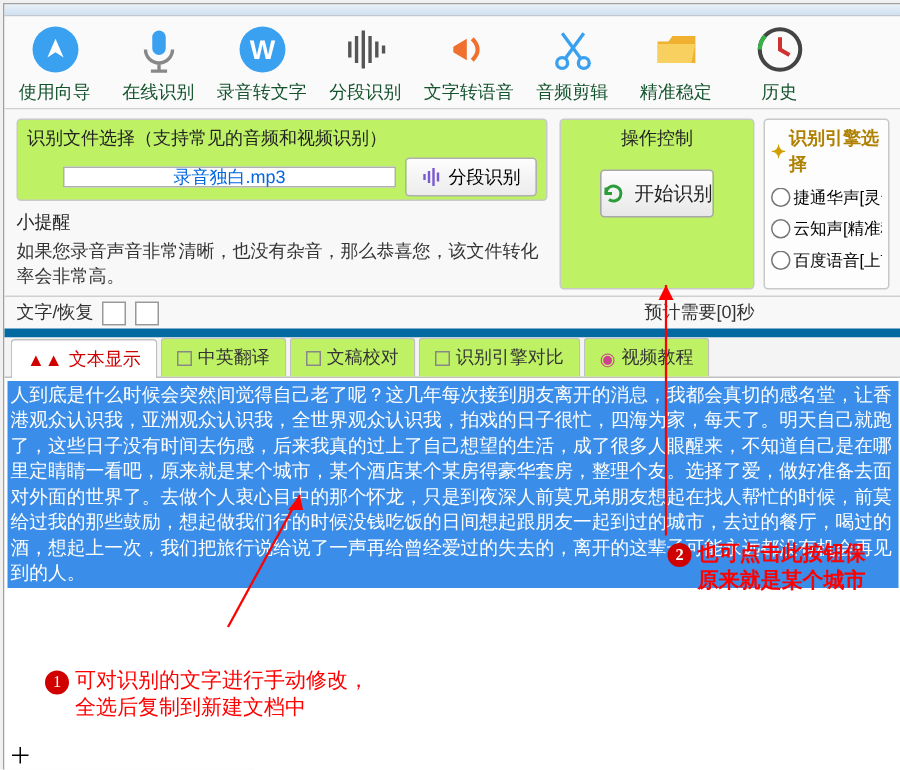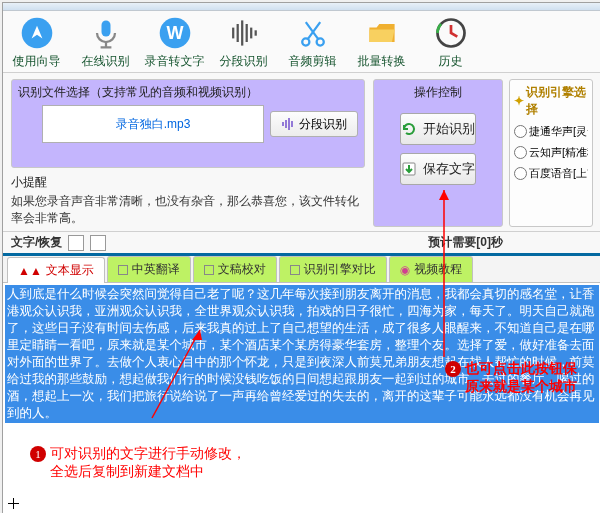--- a/index.html
+++ b/index.html
@@ -4,39 +4,39 @@
 <style>
 * { margin: 0; padding: 0; box-sizing: border-box; }
 body { font-family: "Microsoft YaHei", SimSun, Arial, sans-serif; font-size: 12px; background: #f0f0f0; width: 600px; height: 513px; overflow: hidden; position: relative; }
 .window { background: #fff; border: 1px solid #a0a0a0; position: absolute; top: 2px; left: 2px; right: -2px; bottom: -2px; display: flex; flex-direction: column; }
 .titlebar { height: 8px; background: linear-gradient(#e8f0f8, #d0e0f0); border-bottom: 1px solid #c0c8d0; }
 .toolbar { display: flex; padding: 4px 6px 2px; gap: 14px; border-bottom: 1px solid #d0d0d0; background: #fafafa; }
 .tool-item { display: flex; flex-direction: column; align-items: center; gap: 2px; cursor: pointer; width: 55px; }
 .tool-icon { width: 36px; height: 36px; display: flex; align-items: center; justify-content: center; }
 .tool-label { font-size: 12px; color: #14532d; white-space: nowrap; }
 .mid { display: flex; padding: 6px 8px 4px; gap: 8px; border-bottom: 1px solid #d0d0d0; background: #f8f8f8; }
-.panel { border: 1px solid #c8c8c8; border-radius: 3px; padding: 4px 6px 24px; background: #c4b5fd; }
+.panel { border: 1px solid #c8c8c8; border-radius: 3px; padding: 4px 6px 2px; background: #bef264; }
 .panel-title { font-size: 12px; color: #222; margin-bottom: 4px; }
 .left-col { flex: 1; display: flex; flex-direction: column; gap: 6px; }
 .file-row { display: flex; gap: 6px; align-items: center; }
-.file-box { flex: 1; border: 1px solid #b0b0b0; border-radius: 0; height: 38px; display: flex; align-items: center; justify-content: center; color: #0066e0; font-size: 12px; background: #fff; margin-left: 24px; }
+.file-box { flex: 1; border: 1px solid #b0b0b0; border-radius: 0; height: 14px; display: flex; align-items: center; justify-content: center; color: #0066e0; font-size: 12px; background: #fff; margin-left: 24px; }
 .seg-btn { width: 88px; height: 26px; border: 1px solid #b0b0b0; border-radius: 3px; background: linear-gradient(#fdfdfd,#ececec); display: flex; align-items: center; justify-content: center; gap: 4px; cursor: pointer; font-size: 12px; }
 .mode-row { display: flex; align-items: center; gap: 10px; font-size: 12px; color: #333; flex-wrap: wrap; }
 .mode-row input[type=checkbox] { accent-color: #2a7de1; }
 .num-input { width: 36px; height: 20px; border: 1px solid #999; text-align: center; font-size: 12px; color: #0050d0; }
 .tip { font-size: 12px; color: #333; }
 .tip-title { color: #222; margin-bottom: 2px; }
 .right-col { width: 220px; display: flex; gap: 6px; }
 .ctrl-col { flex: 1; display: flex; flex-direction: column; gap: 6px; }
 .big-btn { height: 32px; border: 1px solid #a8a8a8; border-radius: 3px; background: linear-gradient(#fdfdfd,#e8e8e8); display: flex; align-items: center; justify-content: center; gap: 6px; cursor: pointer; font-size: 13px; color: #222; }
 .big-btn svg { width: 16px; height: 16px; }
 .engine-panel { width: 84px; border: 1px solid #c8c8c8; border-radius: 3px; padding: 4px 4px; background: #fdfdfd; font-size: 11px; }
 .engine-title { color: #b08000; font-weight: bold; font-size: 12px; display: flex; align-items: center; gap: 2px; margin-bottom: 4px; }
 .engine-opt { display: flex; align-items: center; gap: 2px; margin: 6px 0; white-space: nowrap; overflow: hidden; }
-.status-row { display: flex; padding: 2px 8px; font-size: 12px; color: #333; border-bottom: 3px solid #0369a1; background: #f8f8f8; font-weight: bold; }
+.status-row { display: flex; padding: 2px 8px; font-size: 12px; color: #333; border-bottom: 6px solid #0369a1; background: #f8f8f8; }
 .status-left { flex: 1; display: flex; align-items: center; gap: 6px; }
 .status-left .sq { width: 16px; height: 16px; border: 1px solid #999; background: #fff; }
 .tabs { display: flex; border-bottom: 1px solid #c0c0c0; background: #f4f4f4; padding-left: 4px; align-items: flex-end; }
 .tab { padding: 4px 10px; border: 1px solid #c0c0c0; border-bottom: none; margin-right: 2px; background: #bef264; font-size: 12px; color: #333; cursor: pointer; display: flex; align-items: center; gap: 4px; border-radius: 3px 3px 0 0; }
 .tab.active { background: #fff; color: #d00000; position: relative; top: 1px; }
 .tab .sq { width: 10px; height: 10px; border: 1px solid #888; }
 .content { flex: 1; padding: 2px; background: #fff; position: relative; overflow: hidden; }
 .selected-text { background: #3a8de8; color: #fff; font-size: 12.5px; line-height: 17px; padding: 1px 2px; word-break: break-all; }
 .annot { position: absolute; font-size: 14px; font-family: SimSun, serif; color: #ff0000; pointer-events: none; }
 .annot .num { display: inline-flex; width: 16px; height: 16px; border-radius: 50%; background: #d00000; color: #fff; align-items: center; justify-content: center; font-size: 11px; margin-right: 4px; }
@@ -91,35 +91,44 @@
               <line x1="28" y1="14" x2="28" y2="26"></line>
               <line x1="33" y1="17" x2="33" y2="23"></line>
             </g>
           </svg>
         </div>
       <span class="tool-label">分段识别</span>
     </div>
     <div class="tool-item">
       <div class="tool-icon">
           <svg viewBox="0 0 40 40">
+            <path d="M8 18 L18 12 L18 28 L8 22 Z" fill="#f07030"></path>
+            <path d="M22 12 Q30 20 22 28" stroke="#f07030" stroke-width="3" fill="none"></path>
+          </svg>
+        </div>
+      <span class="tool-label">文字转语音</span>
+    </div>
+    <div class="tool-item">
+      <div class="tool-icon">
+          <svg viewBox="0 0 40 40">
             <circle cx="12" cy="30" r="4" fill="none" stroke="#3aa0f0" stroke-width="2.5"></circle>
             <circle cx="28" cy="30" r="4" fill="none" stroke="#3aa0f0" stroke-width="2.5"></circle>
             <path d="M14 27 L28 8 M26 27 L12 8" stroke="#3aa0f0" stroke-width="2.5"></path>
           </svg>
         </div>
       <span class="tool-label">音频剪辑</span>
     </div>
     <div class="tool-item">
       <div class="tool-icon">
           <svg viewBox="0 0 40 40">
             <path d="M6 14 L14 14 L17 10 L34 10 L34 30 L6 30 Z" fill="#f0b030"></path>
             <path d="M6 16 L34 16 L31 30 L6 30 Z" fill="#f8d060"></path>
           </svg>
         </div>
-      <span class="tool-label">批量转换</span>
+      <span class="tool-label">精准稳定</span>
     </div>
     <div class="tool-item">
       <div class="tool-icon">
           <svg viewBox="0 0 40 40">
             <circle cx="20" cy="20" r="15" fill="none" stroke="#444" stroke-width="3"></circle>
             <path d="M20 11 L20 20 L27 24" stroke="#d03030" stroke-width="3" fill="none"></path>
             <path d="M5 20 a15 15 0 0 1 4 -10" stroke="#38b048" stroke-width="3" fill="none"></path>
           </svg>
         </div>
       <span class="tool-label">历史</span>
@@ -155,27 +164,20 @@
       <div class="ctrl-col">
         <div class="panel" style="flex:1;display:flex;flex-direction:column;gap:8px;align-items:center;">
           <div class="panel-title">操作控制</div>
           <div class="big-btn">
             <svg viewBox="0 0 16 16">
                 <path d="M3 8 a5 5 0 1 1 2 4" fill="none" stroke="#2a9d3a" stroke-width="2"></path>
                 <path d="M3 4 L3 8 L7 8" fill="none" stroke="#2a9d3a" stroke-width="2"></path>
               </svg>
             <span>开始识别</span>
           </div>
-          <div class="big-btn">
-            <svg viewBox="0 0 16 16">
-                <rect x="2" y="2" width="12" height="12" rx="1" fill="#fff" stroke="#888"></rect>
-                <path d="M8 4 v6 M5 8 l3 3 l3 -3" stroke="#2a9d3a" stroke-width="2" fill="none"></path>
-              </svg>
-            <span>保存文字</span>
-          </div>
         </div>
       </div>
       <div class="engine-panel">
         <div class="engine-title">
             <span style="color:#d0a000">✦</span>
             <span>识别引擎选择</span>
           </div>
         <label class="engine-opt">
             <input type="radio" name="eng" style="">
             <span>捷通华声[灵云识</span>

